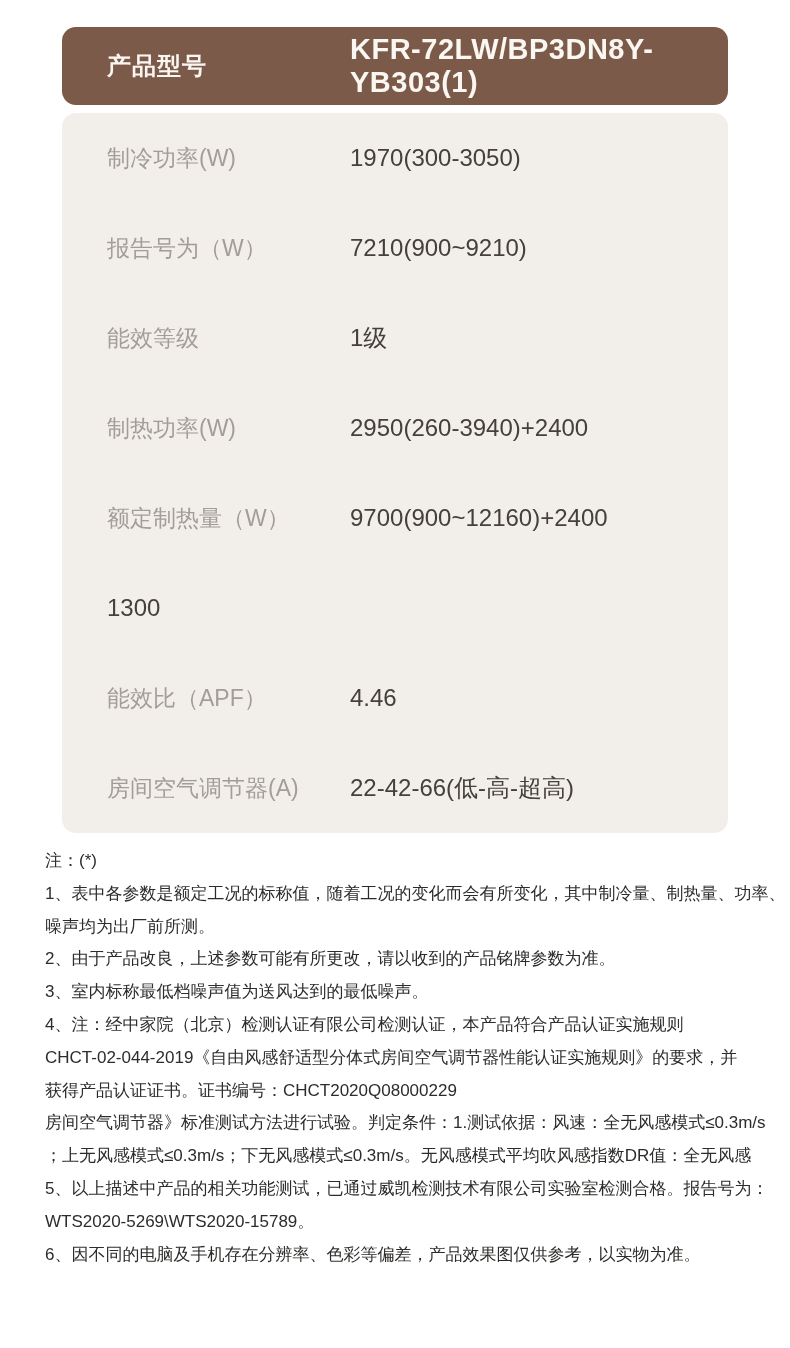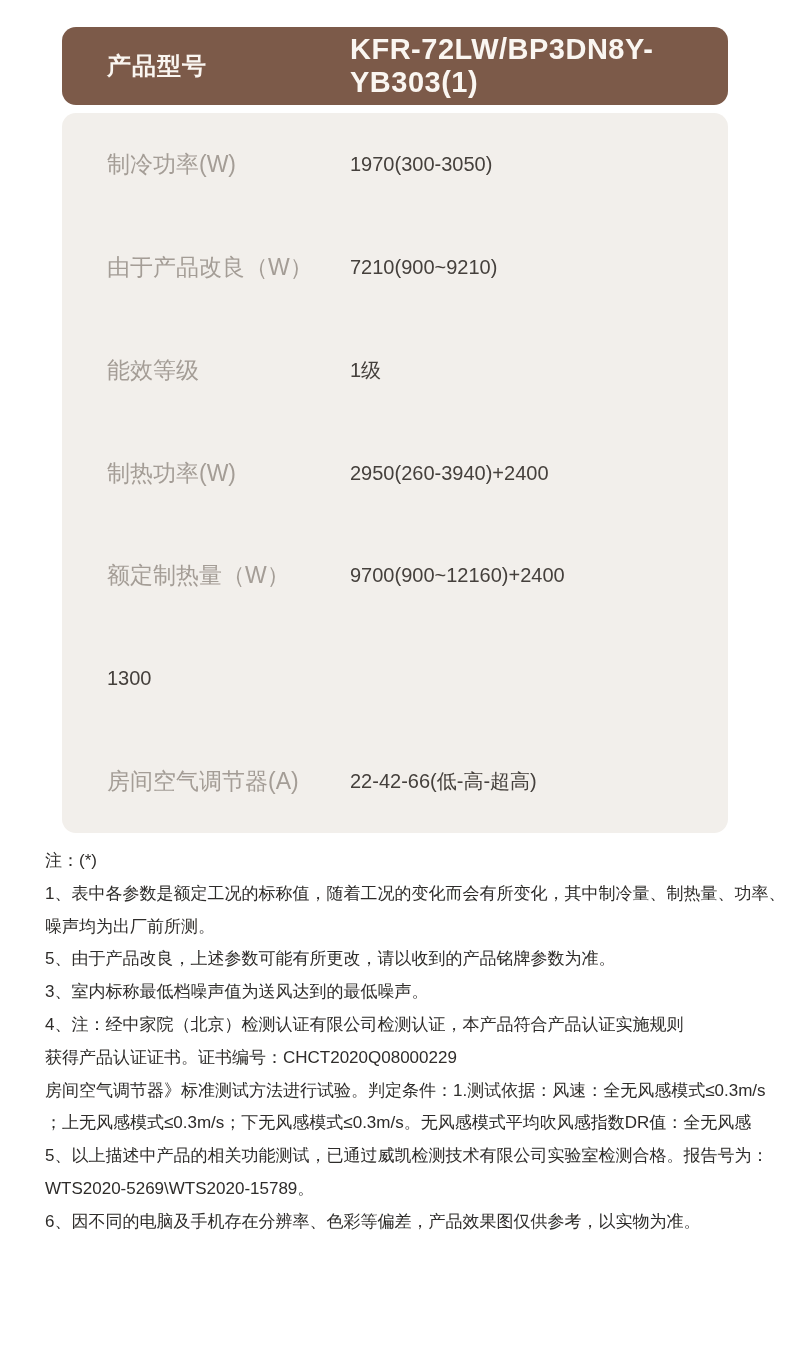--- a/index.html
+++ b/index.html
@@ -50,21 +50,21 @@
   .spec-row{
     flex:1 1 0;
     display:flex;align-items:center;
   }
   .spec-label{
     width:243px;flex:0 0 243px;
     font-size:23px;
     color:var(--label-text);
   }
   .spec-value{
-    font-size:20px;
+    font-size:24px;
     color:var(--value-text);
   }
   .notes{
     position:absolute;left:45px;top:845px;
     width:710px;
     font-size:17px;
     line-height:32.8px;
     color:var(--note-text);
   }
   .note-line{white-space:nowrap;}
@@ -78,51 +78,56 @@
     <span class="header-label">产品型号</span>
     <span class="header-value">KFR-72LW/BP3DN8Y-YB303(1)</span>
   </div>
 
   <div class="body-card">
     <div class="spec-row">
       <span class="spec-label">制冷功率(W)</span>
       <span class="spec-value">1970(300-3050)</span>
     </div>
     <div class="spec-row">
-      <span class="spec-label">由于产品改良（W）</span>
+      <span class="spec-label">报告号为（W）</span>
       <span class="spec-value">7210(900~9210)</span>
     </div>
     <div class="spec-row">
       <span class="spec-label">能效等级</span>
       <span class="spec-value">1级</span>
     </div>
     <div class="spec-row">
       <span class="spec-label">制热功率(W)</span>
       <span class="spec-value">2950(260-3940)+2400</span>
     </div>
     <div class="spec-row">
       <span class="spec-label">额定制热量（W）</span>
       <span class="spec-value">9700(900~12160)+2400</span>
     </div>
     <div class="spec-row">
       <span class="spec-value">1300</span>
     </div>
     <div class="spec-row">
+      <span class="spec-label">能效比（APF）</span>
+      <span class="spec-value">4.46</span>
+    </div>
+    <div class="spec-row">
       <span class="spec-label">房间空气调节器(A)</span>
       <span class="spec-value">22-42-66(低-高-超高)</span>
     </div>
   </div>
 
   <div class="notes">
     <div class="note-line">注：(*)</div>
     <div class="note-line">1、表中各参数是额定工况的标称值，随着工况的变化而会有所变化，其中制冷量、制热量、功率、</div>
     <div class="note-line">噪声均为出厂前所测。</div>
-    <div class="note-line">5、由于产品改良，上述参数可能有所更改，请以收到的产品铭牌参数为准。</div>
+    <div class="note-line">2、由于产品改良，上述参数可能有所更改，请以收到的产品铭牌参数为准。</div>
     <div class="note-line">3、室内标称最低档噪声值为送风达到的最低噪声。</div>
     <div class="note-line">4、注：经中家院（北京）检测认证有限公司检测认证，本产品符合产品认证实施规则</div>
+    <div class="note-line">CHCT-02-044-2019《自由风感舒适型分体式房间空气调节器性能认证实施规则》的要求，并</div>
     <div class="note-line">获得产品认证证书。证书编号：CHCT2020Q08000229</div>
     <div class="note-line">房间空气调节器》标准测试方法进行试验。判定条件：1.测试依据：风速：全无风感模式≤0.3m/s</div>
     <div class="note-line">；上无风感模式≤0.3m/s；下无风感模式≤0.3m/s。无风感模式平均吹风感指数DR值：全无风感</div>
     <div class="note-line">5、以上描述中产品的相关功能测试，已通过威凯检测技术有限公司实验室检测合格。报告号为：</div>
     <div class="note-line">WTS2020-5269\WTS2020-15789。</div>
     <div class="note-line">6、因不同的电脑及手机存在分辨率、色彩等偏差，产品效果图仅供参考，以实物为准。</div>
   </div>
 
 </div>
 

